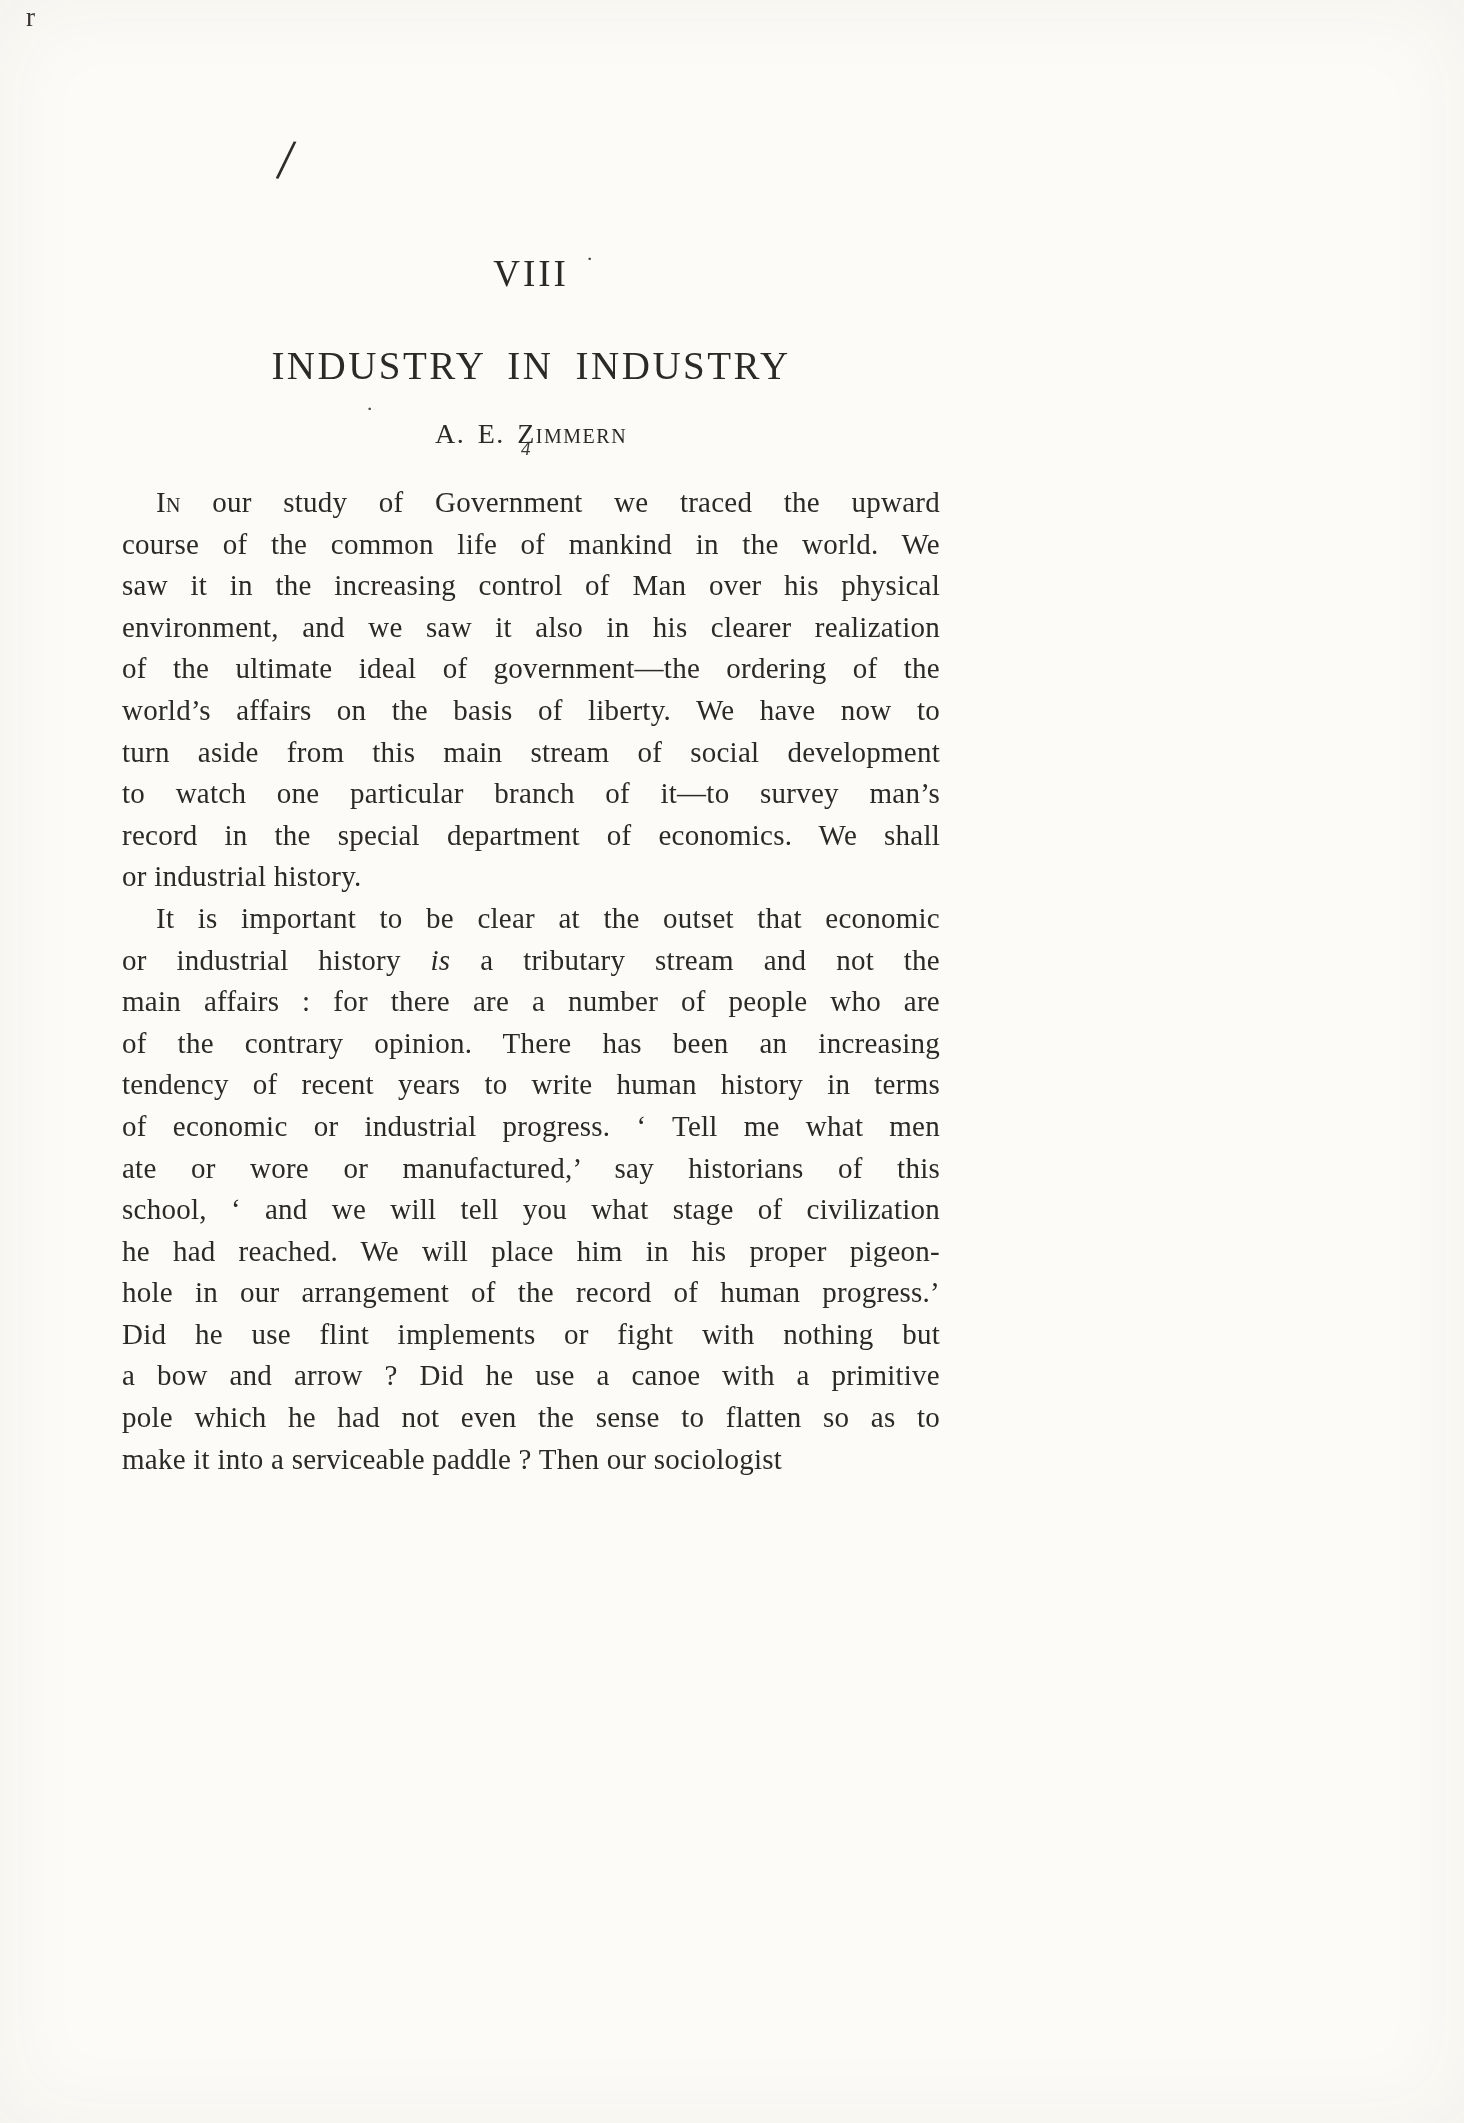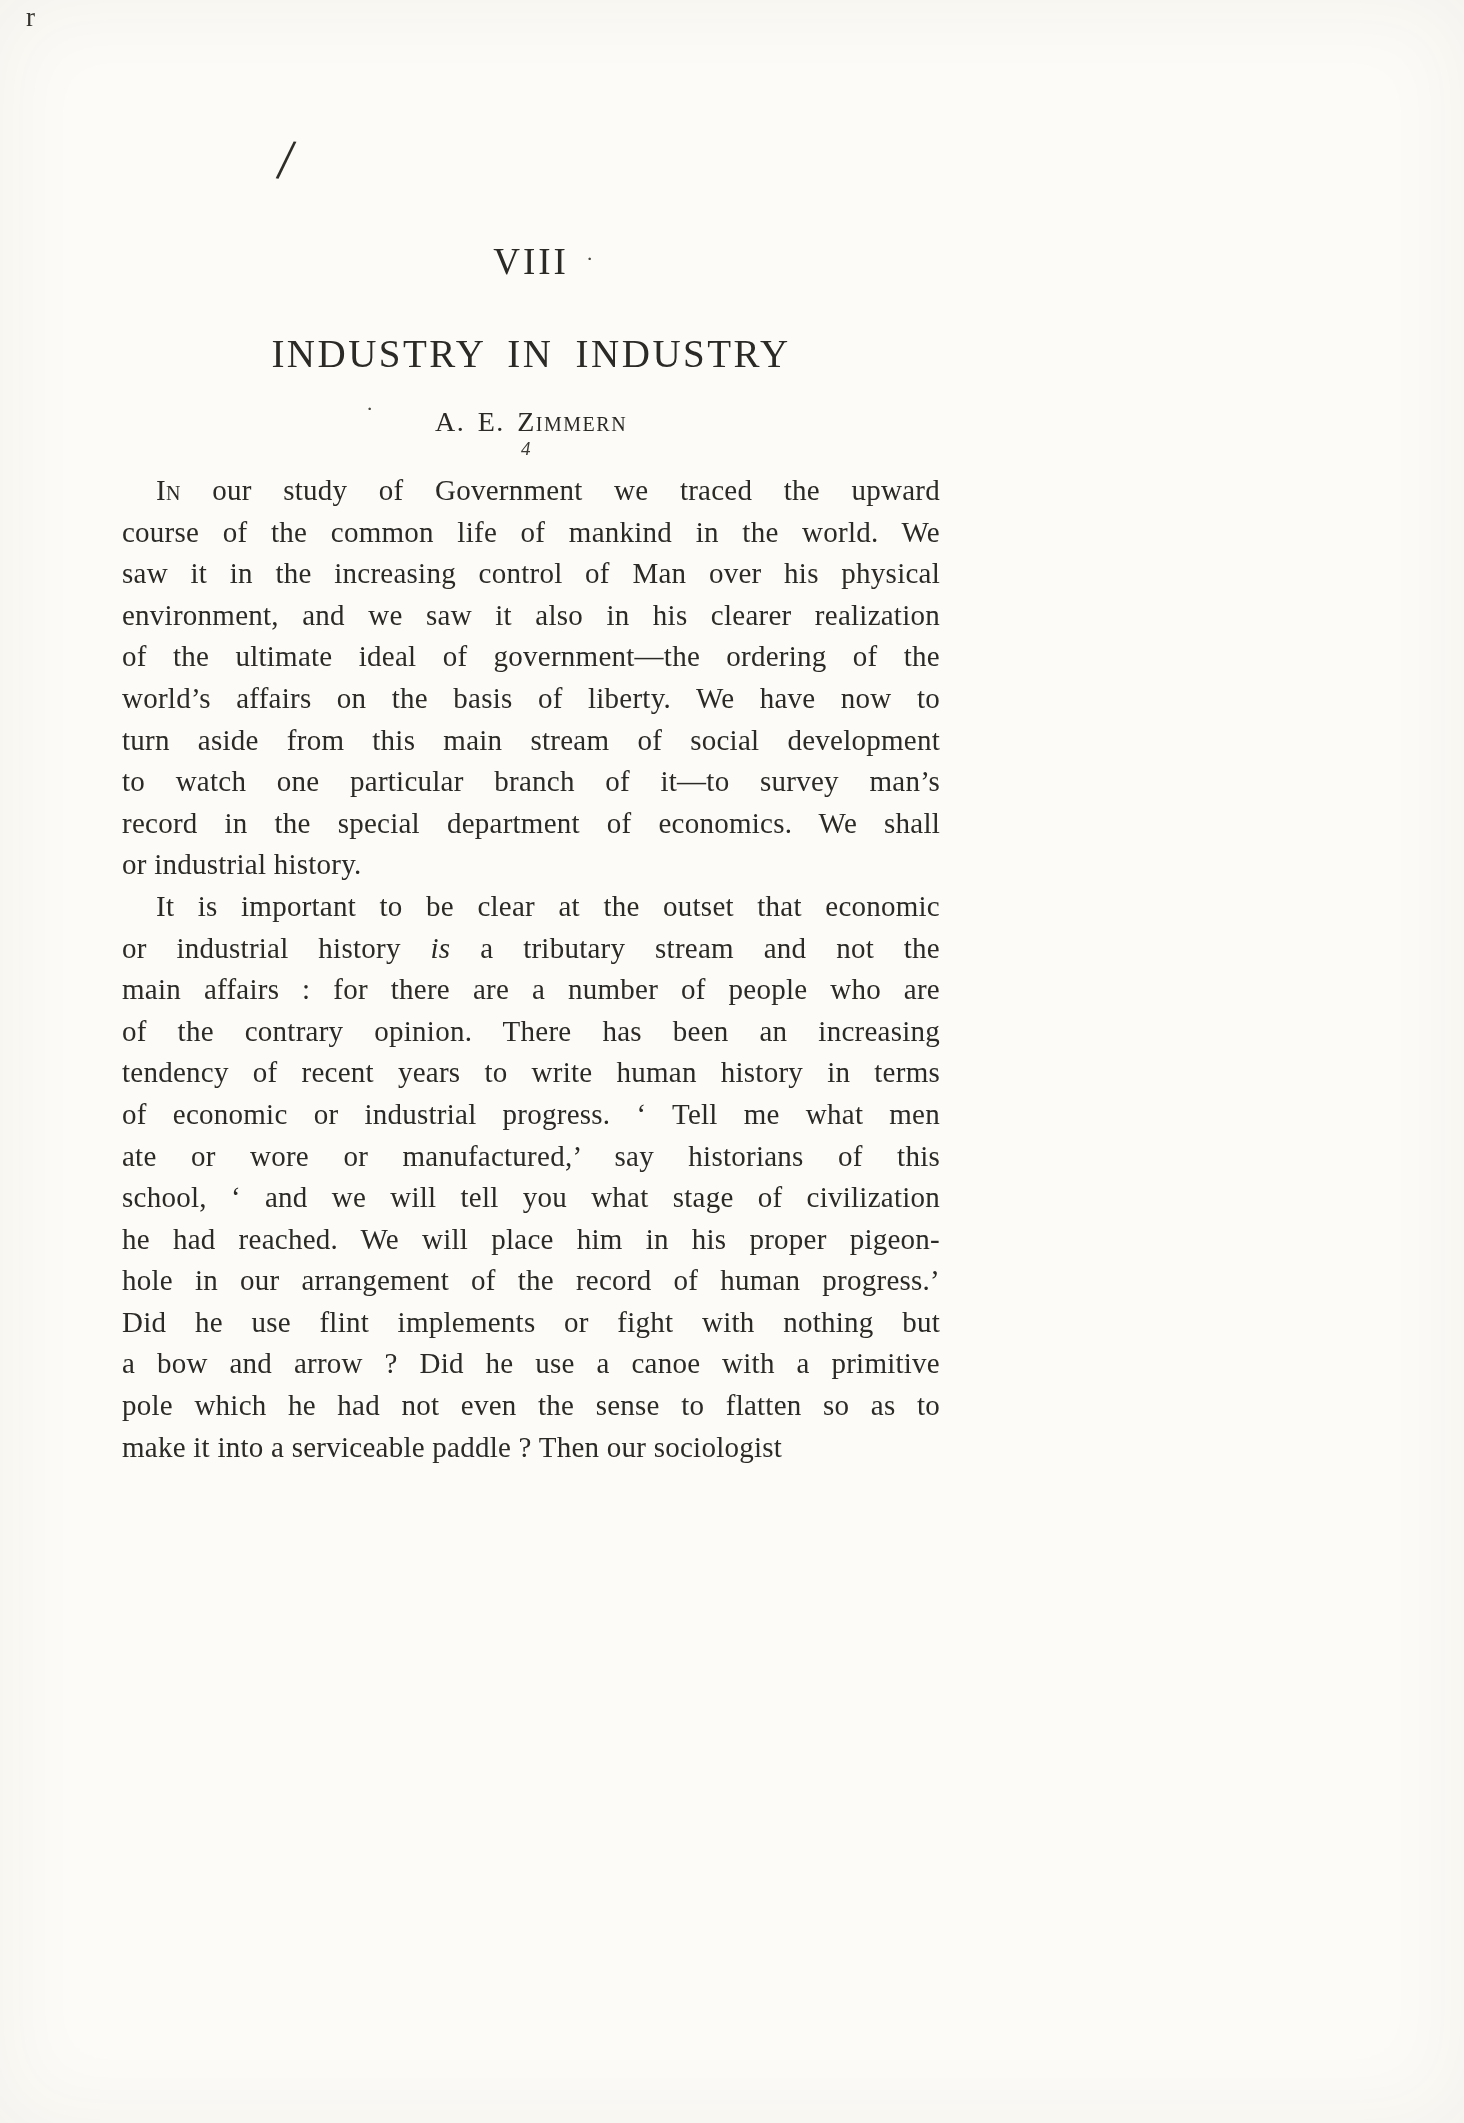--- a/index.html
+++ b/index.html
@@ -14,21 +14,21 @@
     margin: 0 auto;
     background: #fcfbf7;
     box-shadow: inset 0 0 90px rgba(60,55,40,0.05);
     overflow: hidden;
     font-family: "Liberation Serif", "DejaVu Serif", serif;
     color: #2b2a26;
   }
   .content {
     position: absolute;
     left: 122px;
-    top: 240px;
+    top: 252px;
     width: 818px;
   }
   .chapter-number {
     text-align: center;
     font-size: 37px;
     letter-spacing: 3px;
     font-weight: 400;
     margin: 0 0 48px 0;
   }
   .chapter-title {

